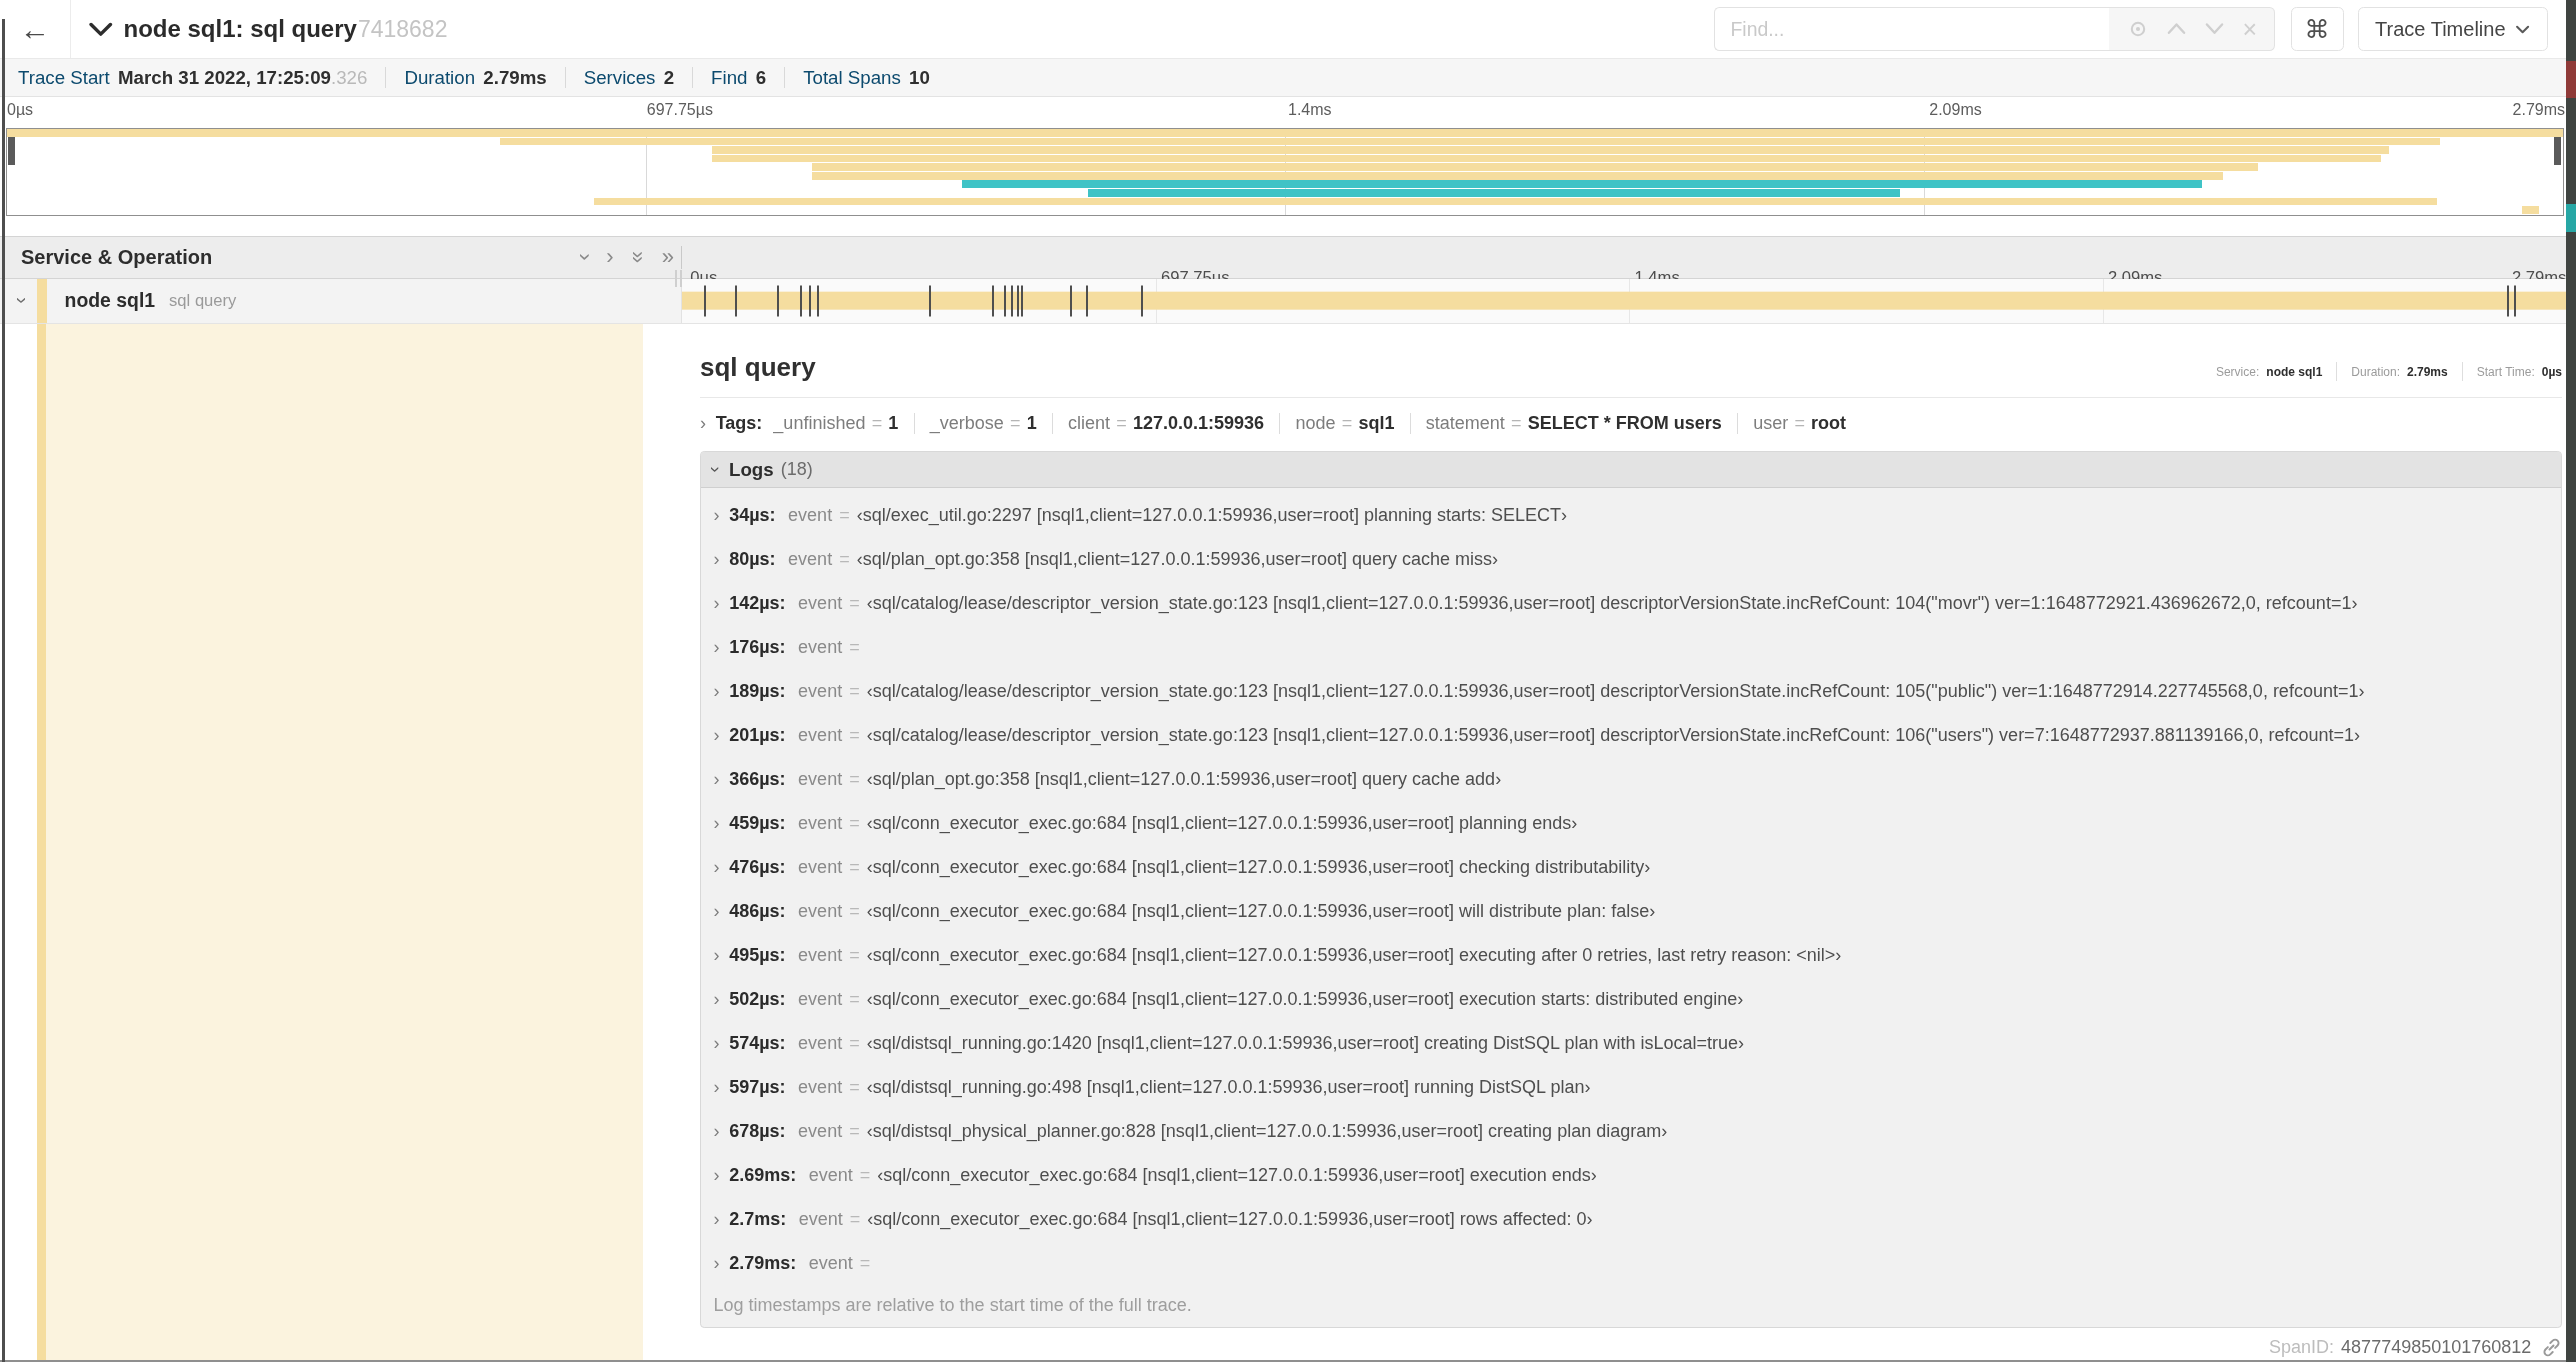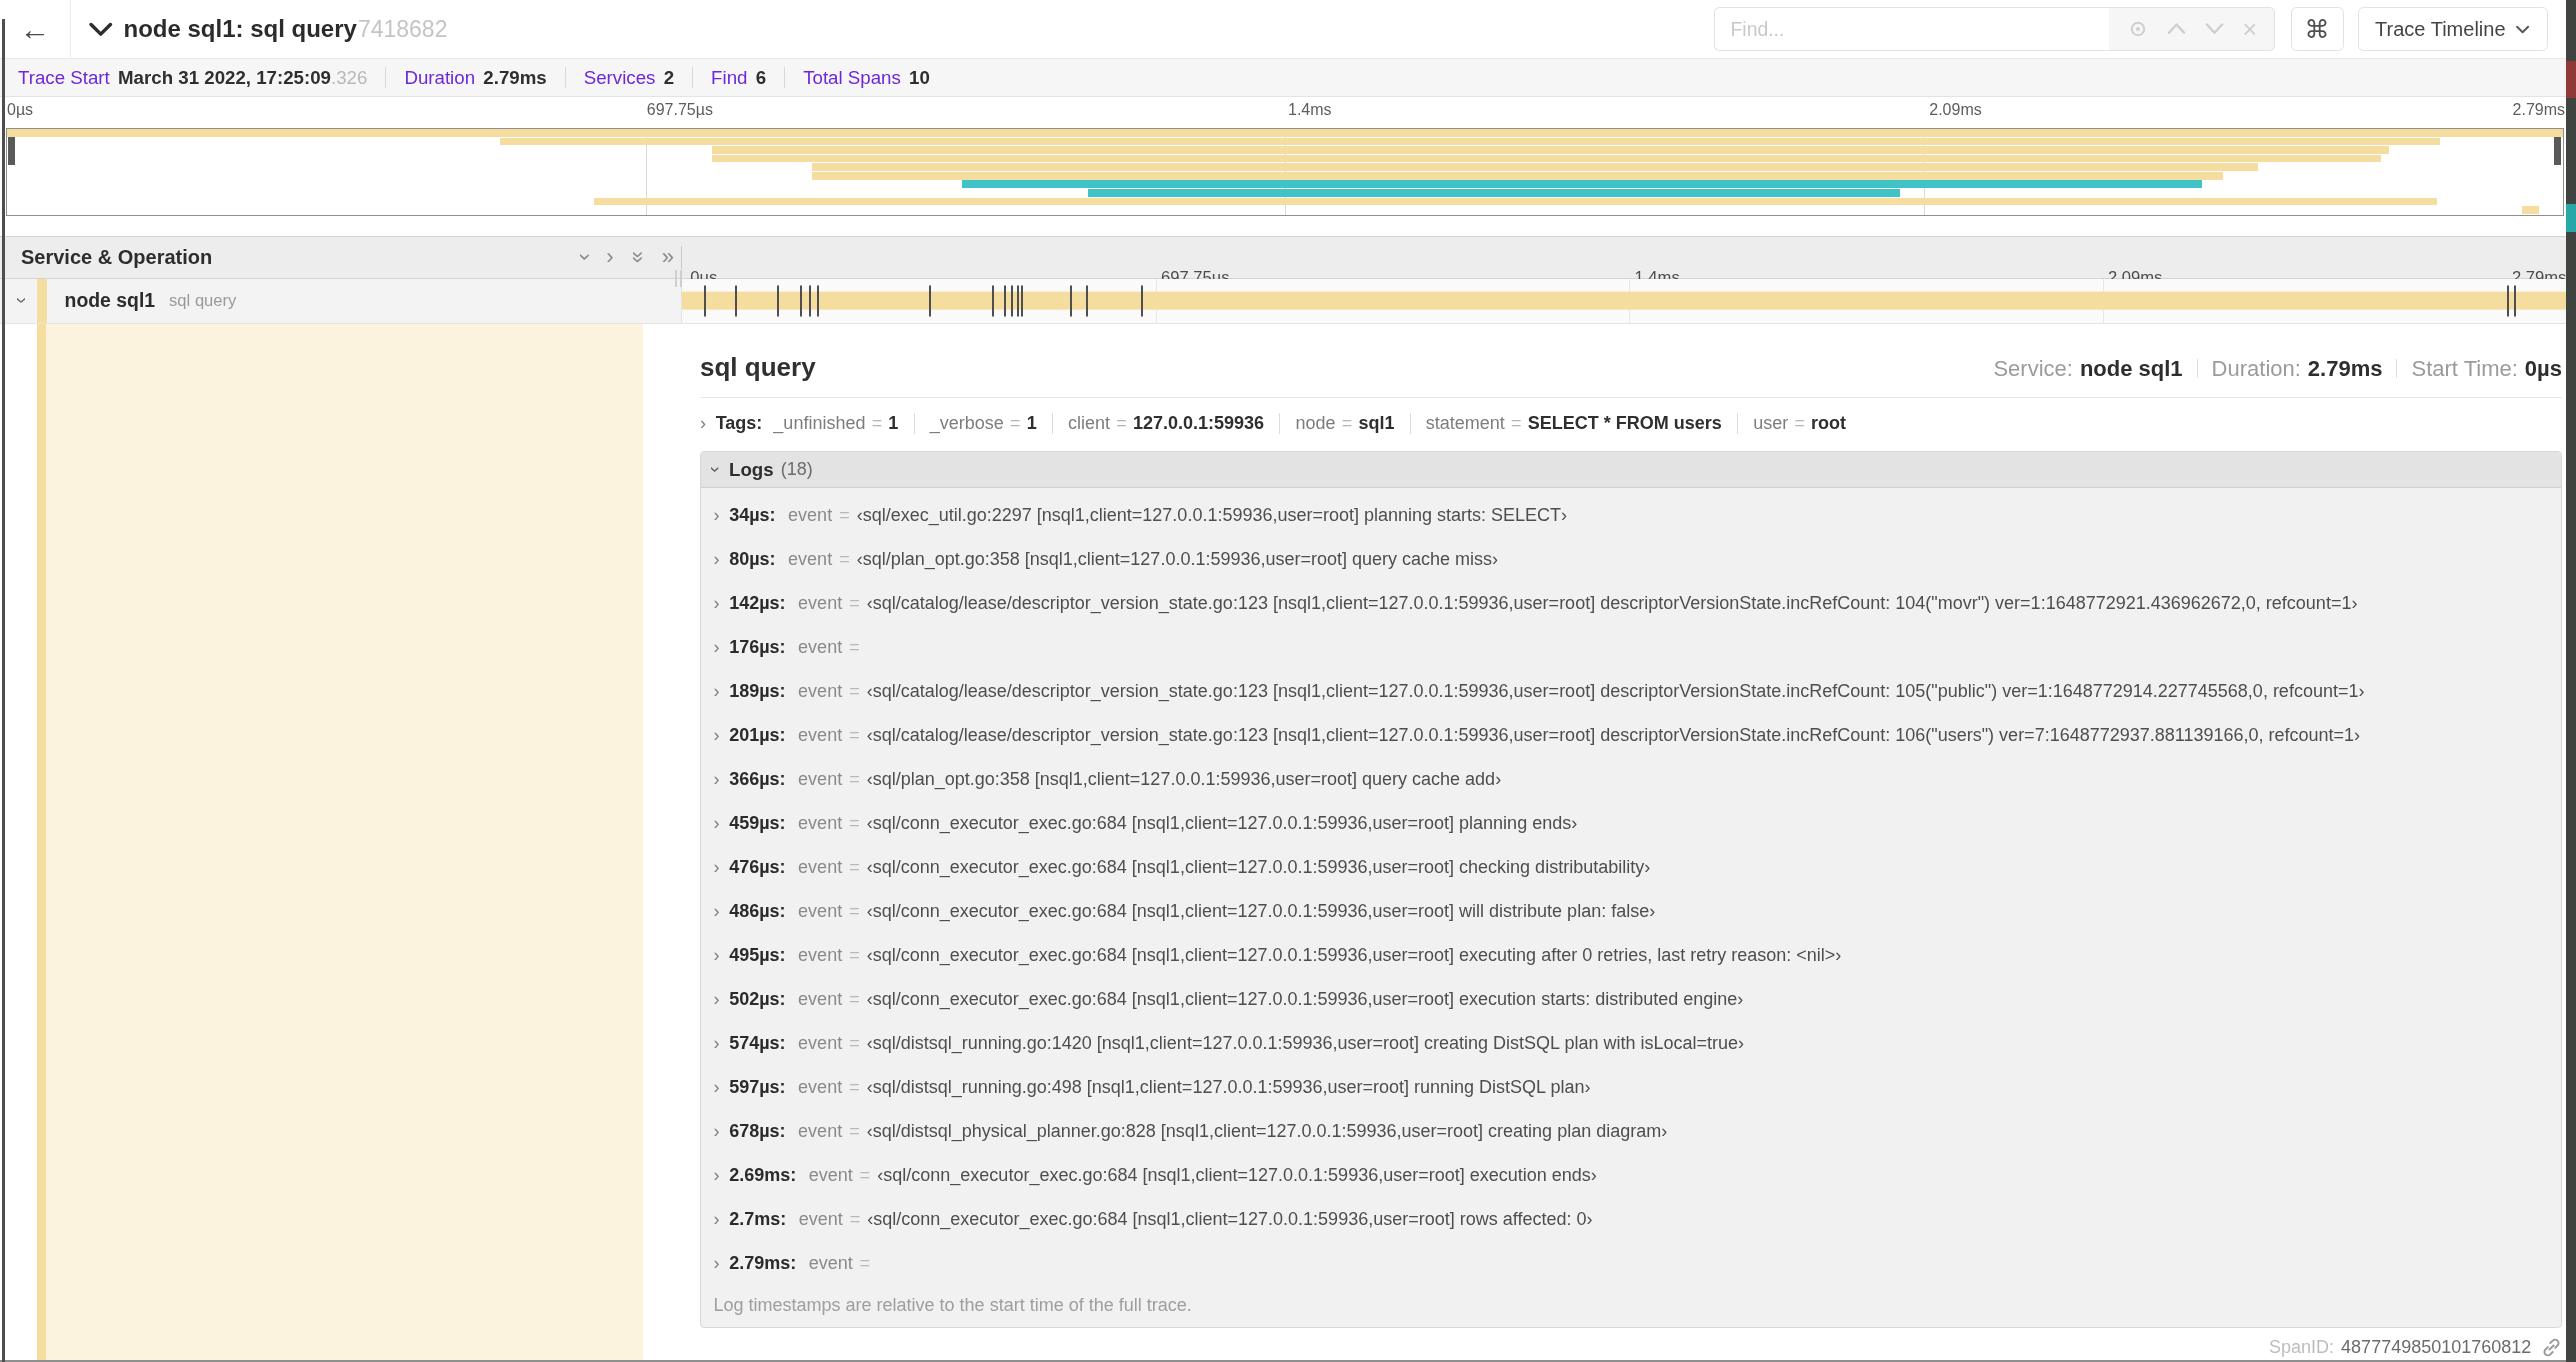--- a/index.html
+++ b/index.html
@@ -24,21 +24,21 @@
                 border-radius:0 5.5px 5.5px 0; display:flex; align-items:center; justify-content:space-evenly; }
   .ft-icon { color:#cfcfcf; font-size:21px; display:flex; align-items:center; }
   .kbd-btn { width:53px; height:44px; margin-left:15.2px; border:1.4px solid #e2e2e2; border-radius:5.5px;
              background:#fff; font-size:25px; color:#4f4f4f; display:flex; align-items:center; justify-content:center; cursor:pointer; }
   .view-btn { height:44px; margin-left:14px; border:1.4px solid #e2e2e2; border-radius:5.5px; background:#fff;
               padding:0 16.6px; font-size:20px; color:#454545; display:flex; align-items:center; gap:9.7px; cursor:pointer; white-space:nowrap; }
 
   
   .tracebar { height:39px; background:#f6f6f6; border-top:1.4px solid #e9e9e9; border-bottom:0.7px solid #e3e3e3;
               display:flex; align-items:center; padding-left:18px; font-size:18.7px; flex:0 0 auto; white-space:nowrap; }
-  .tb-label { color:#6d28d9; margin-right:8.3px; }
+  .tb-label { color:#0c4a6e; margin-right:8.3px; }
   .tb-value { color:#2f2f2f; font-weight:700; }
   .tb-suffix { color:#b9b9b9; font-weight:400; }
   .tb-div { display:inline-block; width:0; border-left:1.4px solid #d9d9d9; height:21px; margin:0 18px; }
 
   
   .minimap { position:relative; height:126px; background:#fff; flex:0 0 auto; }
   .mm-axis { position:absolute; left:0; right:11px; top:4.2px; height:23.5px; font-size:16px; color:#5d5d5d; }
   .mm-axis-label { position:absolute; top:0; white-space:nowrap; }
   .mm-canvas { position:absolute; left:5.5px; right:12.5px; top:30.5px; bottom:7px; border:1.4px solid #8f8f8f; background:#fff; cursor:crosshair; }
   .mm-grid { position:absolute; top:0; bottom:0; width:1.4px; background:#d9d9d9; }
@@ -74,21 +74,21 @@
   .rr-tick { position:absolute; top:50%; transform:translateY(-50%); width:2.1px; height:31px; background:#4f4f4f; }
 
   
   .detail { flex:1; display:flex; min-height:0; }
   .d-left { width:682px; flex:0 0 auto; position:relative; background:#fff; }
   .d-accent { position:absolute; left:37px; top:0; bottom:0; width:9.7px; }
   .d-cream { position:absolute; left:46px; top:0; bottom:0; width:597px; background:#fbf3de; }
   .d-main { flex:1; background:#fff; padding:0 14px 0 18px; min-width:0; }
   .d-head { display:flex; align-items:baseline; padding-top:28px; }
   .d-op { font-size:26px; font-weight:600; color:#303030; }
-  .d-meta { margin-left:auto; display:flex; align-items:center; font-size:22px; white-space:nowrap; }
+  .d-meta { margin-left:auto; display:flex; align-items:center; font-size:12px; white-space:nowrap; }
   .dm-label { color:#9b9b9b; margin-right:7px; }
   .dm-value { color:#2e2e2e; font-weight:700; }
   .dm-div { width:0; border-left:1.4px solid #dedede; height:19.4px; margin:0 14px; }
   .d-hr { border:none; border-top:1.4px solid #e8e8e8; margin-top:14px; }
 
   .tags-row { display:flex; align-items:center; margin-top:12.5px; font-size:18px; height:26px; white-space:nowrap; }
   .chev { color:#7d7d7d; font-size:18px; }
   .tags-label { font-weight:700; color:#2e2e2e; margin:0 11px 0 9.7px; }
   .tag-key { color:#7d7d7d;text-align:right; }
   .tag-eq { color:#b5b5b5; margin:0 6.2px; }

